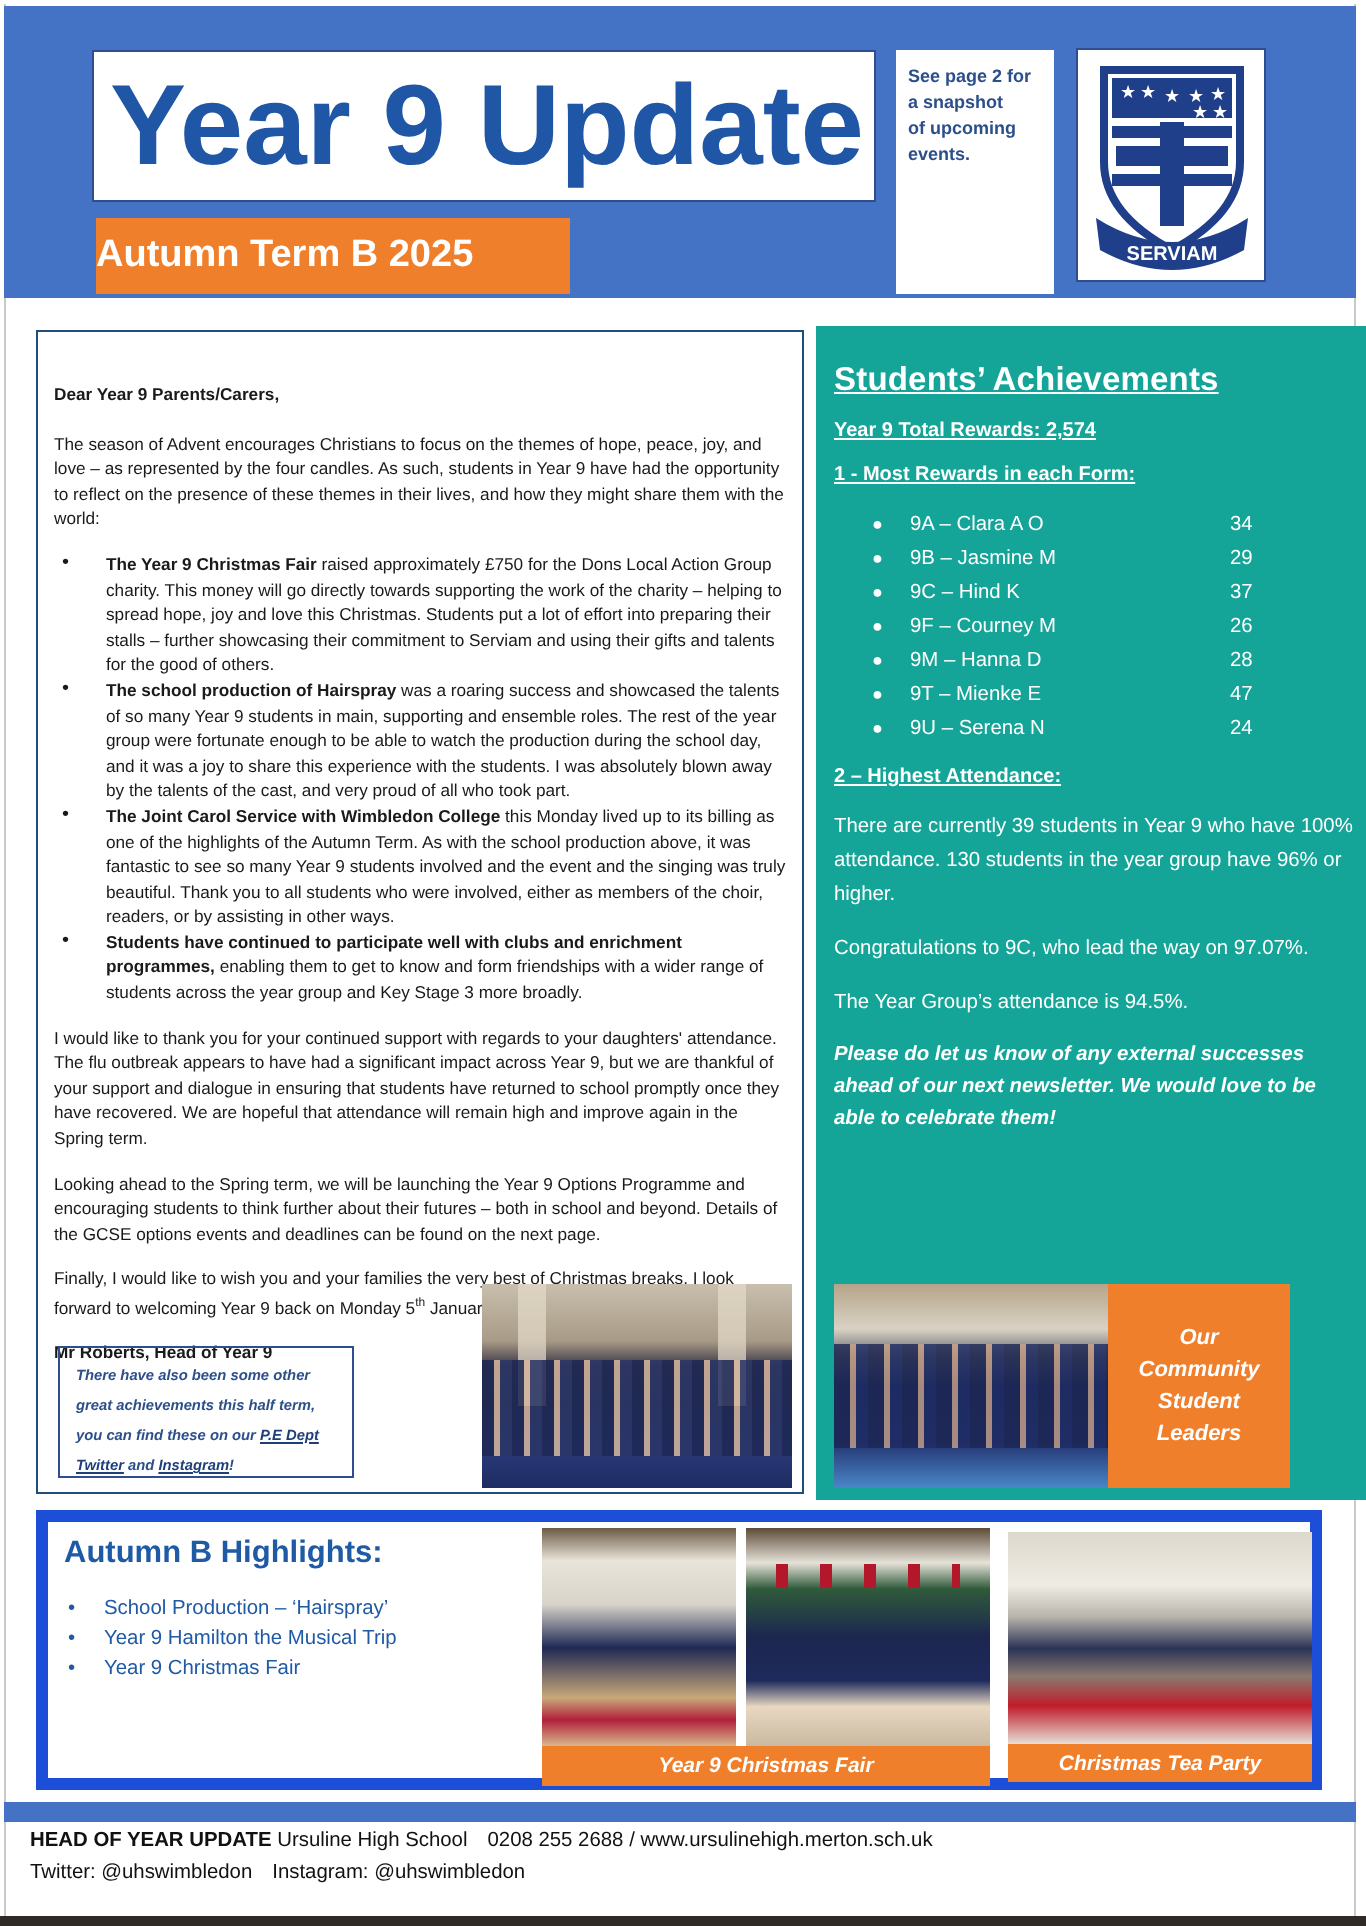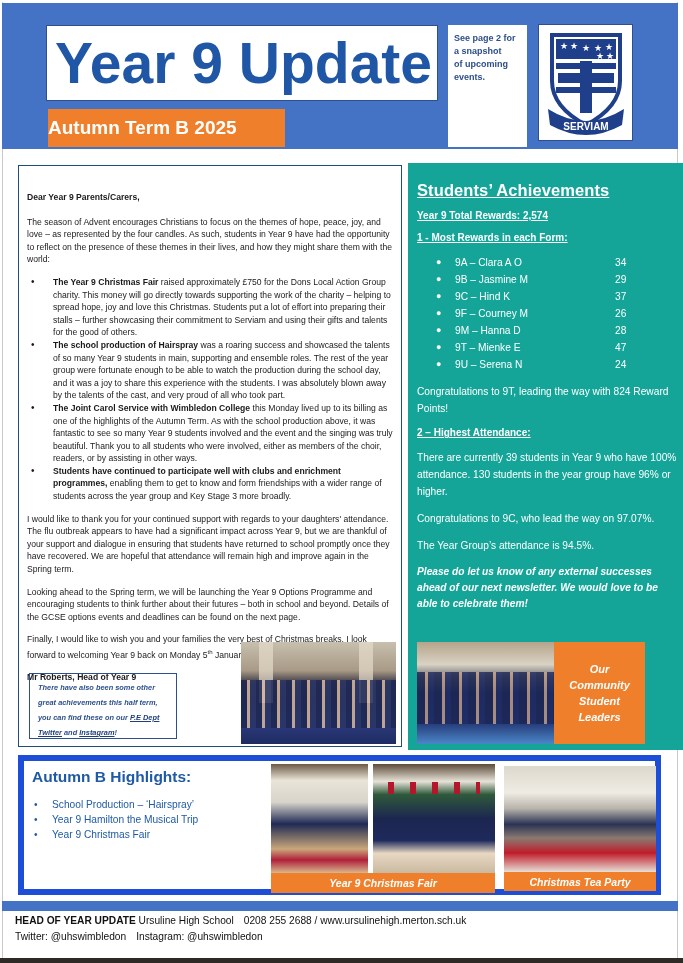--- a/index.html
+++ b/index.html
@@ -172,21 +172,20 @@
         <span class="dot">●</span>
         <span class="nm">9T – Mienke E</span>
         <span class="pts">47</span>
       </li>
     <li>
         <span class="dot">●</span>
         <span class="nm">9U – Serena N</span>
         <span class="pts">24</span>
       </li>
   </ul>
-  <p>Congratulations to 9T, leading the way with 824 Reward Points!</p>
   <div class="sub">2 – Highest Attendance:</div>
   <p>There are currently 39 students in Year 9 who have 100% attendance.  130 students in the year group have 96% or higher.</p>
   <p>Congratulations to 9C, who lead the way on 97.07%.</p>
   <p>The Year Group’s attendance is 94.5%.</p>
   <p class="ital">Please do let us know of any external successes ahead of our next newsletter. We would love to be able to celebrate them!</p>
 
   <div class="leaders">
     <div class="leaders-photo">
       <div class="kids"></div>
     </div>

